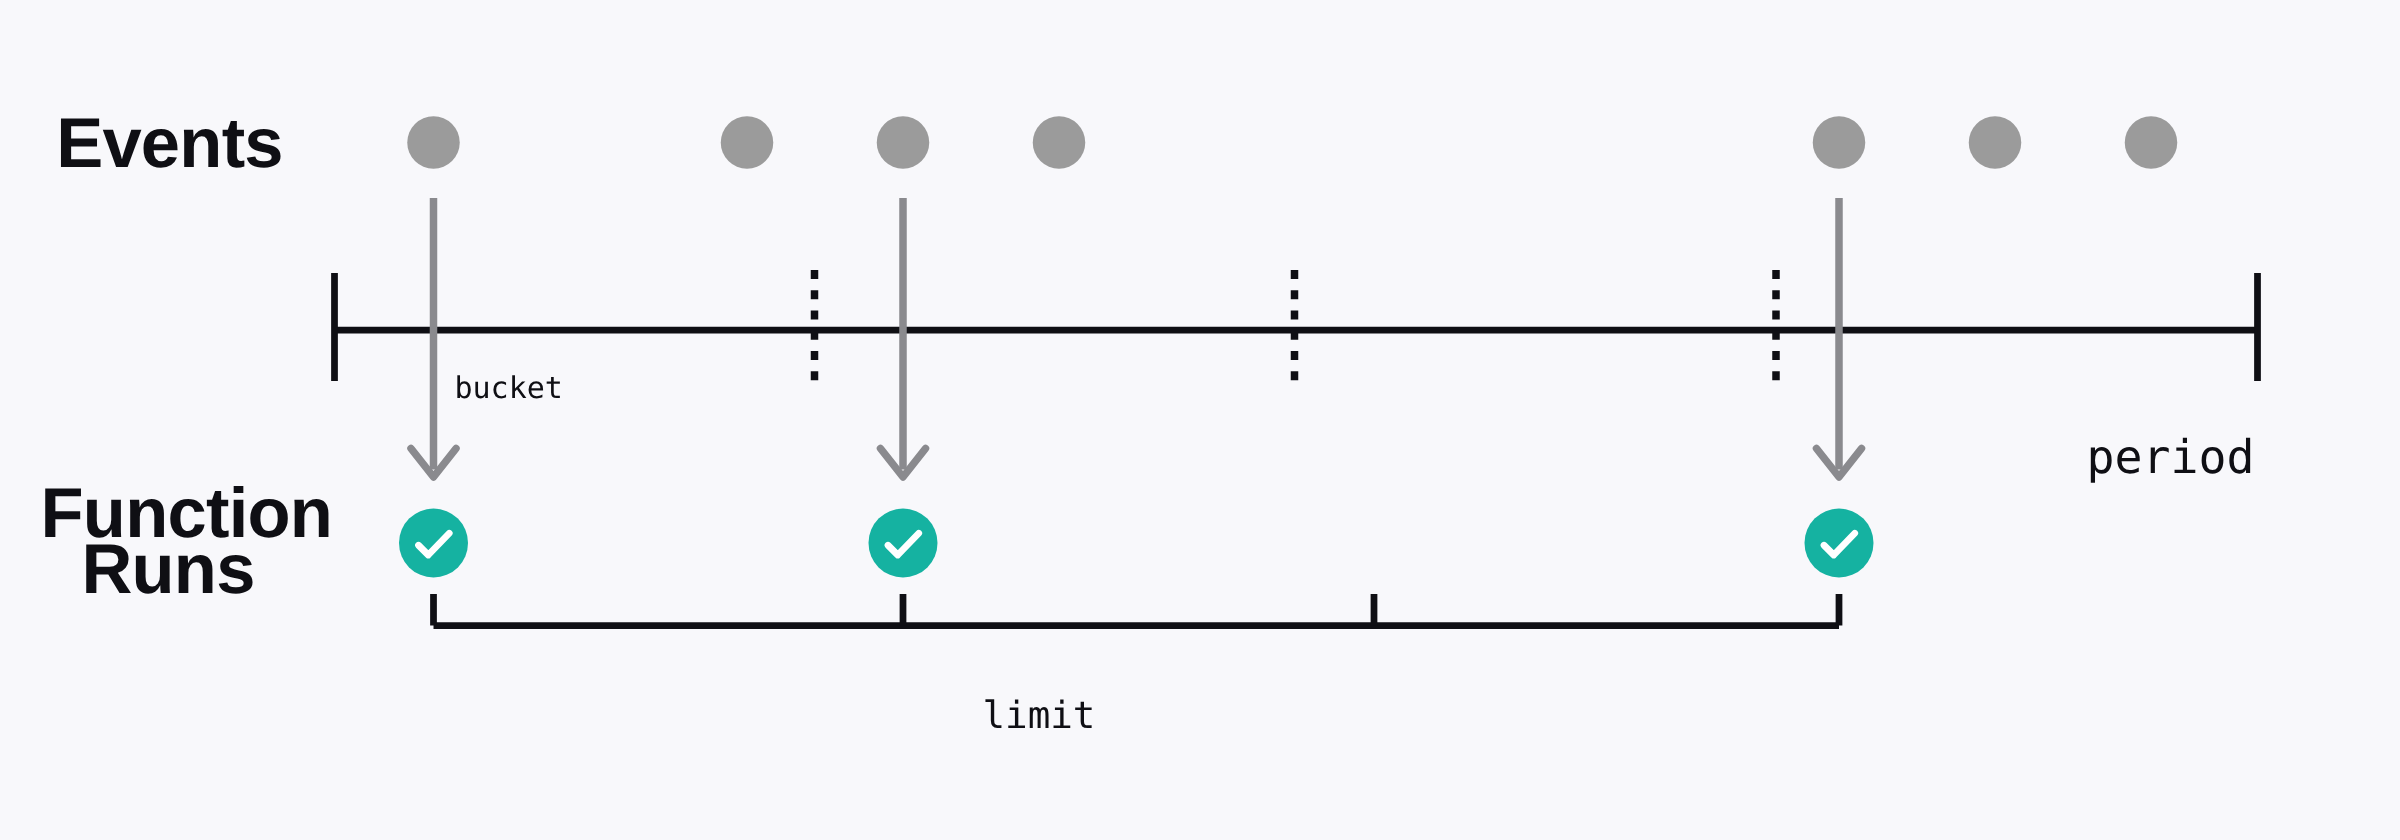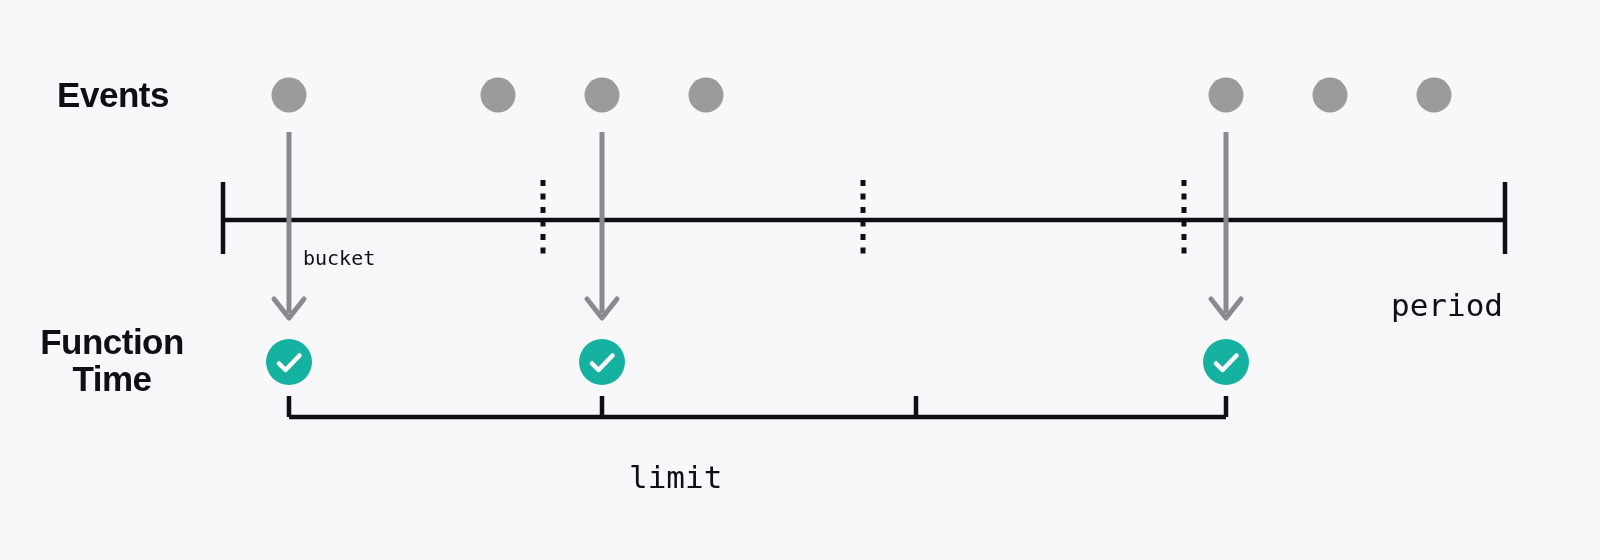--- a/index.html
+++ b/index.html
@@ -12,41 +12,41 @@
   }
   *{margin:0;padding:0;box-sizing:border-box;}
   html,body{width:1600px;height:560px;overflow:hidden;}
   body{background:var(--background);font-family:"Liberation Sans",sans-serif;color:var(--ink);}
   .stage{position:relative;width:1600px;height:560px;}
   .stage svg{position:absolute;left:0;top:0;}
 
   .row-label{
     position:absolute;
     font-weight:bold;
-    font-size:35px;
+    font-size:47px;
     line-height:42px;
     text-align:center;
     color:var(--ink);
     letter-spacing:-0.5px;
   }
   #lbl-events{left:8px;top:74px;width:210px;}
   #lbl-time{left:5px;top:197px;width:210px;}
   #lbl-funcs{left:27px;top:323px;width:170px;line-height:37px;}
 
   .mono-label{
     position:absolute;
     font-family:"DejaVu Sans Mono","Liberation Mono",monospace;
     font-weight:normal;
     text-align:left;
     color:var(--ink);
     margin-top:14px;
   }
   #lbl-bucket{left:303px;top:231px;width:160px;font-size:20px;line-height:26px;}
   #lbl-period{left:1391px;top:272px;width:220px;font-size:31px;line-height:38px;}
-  #lbl-limit{left:629px;top:444px;width:200px;font-size:31px;line-height:38px;}
+  #lbl-limit{left:655px;top:444px;width:200px;font-size:25px;line-height:38px;}
 
   
   .ink{stroke:var(--ink);stroke-width:4.5;fill:none;}
   .dashed{stroke:var(--ink);stroke-width:5;fill:none;}
   .dot{fill:var(--event-dot);}
   .arrow-line{stroke:var(--arrow);stroke-width:5;fill:none;}
   .arrow-head{stroke:var(--arrow);stroke-width:5;fill:none;stroke-linecap:round;stroke-linejoin:round;}
   .check-bg{fill:var(--success);}
   .check-mark{stroke:var(--check);stroke-width:4.5;fill:none;stroke-linecap:round;stroke-linejoin:round;}
 </style>
@@ -83,20 +83,20 @@
       <line x1="289" y1="417" x2="1226" y2="417" class="ink"></line>
       <line x1="289" y1="396" x2="289" y2="417" class="ink"></line>
       <line x1="602" y1="396" x2="602" y2="417" class="ink"></line>
       <line x1="916" y1="396" x2="916" y2="417" class="ink"></line>
       <line x1="1226" y1="396" x2="1226" y2="417" class="ink"></line>
     </svg>
 
   <div class="row-label" id="lbl-events">Events</div>
 
 
-  <div class="row-label" id="lbl-funcs">Function Time</div>
+  <div class="row-label" id="lbl-funcs">Function Runs</div>
 
   <div class="mono-label" id="lbl-bucket">bucket</div>
 
   <div class="mono-label" id="lbl-period">period</div>
 
   <div class="mono-label" id="lbl-limit">limit</div>
 </div>
 
 </body></html>

